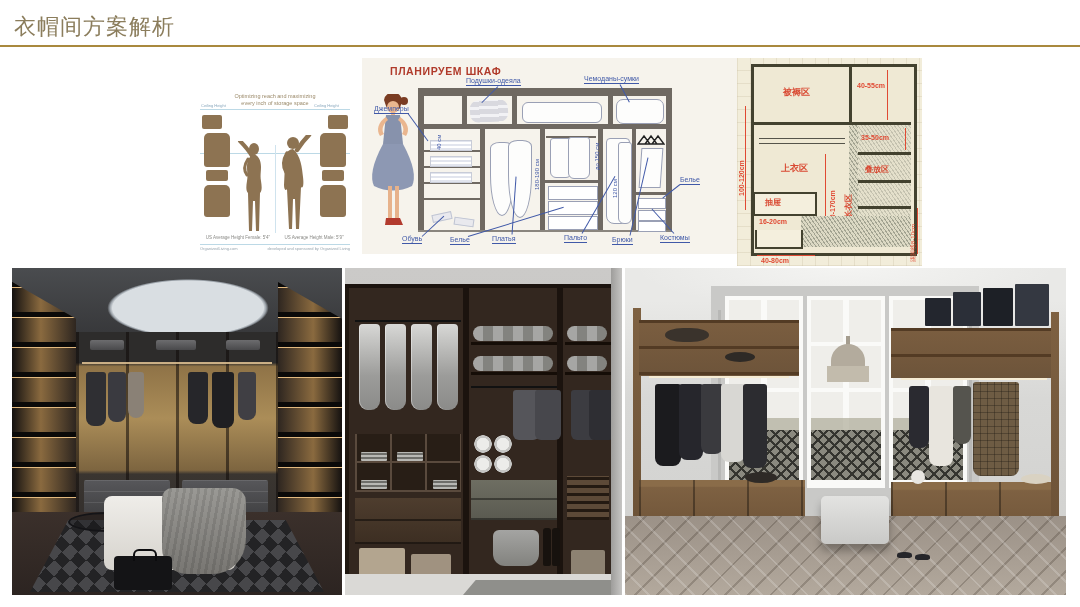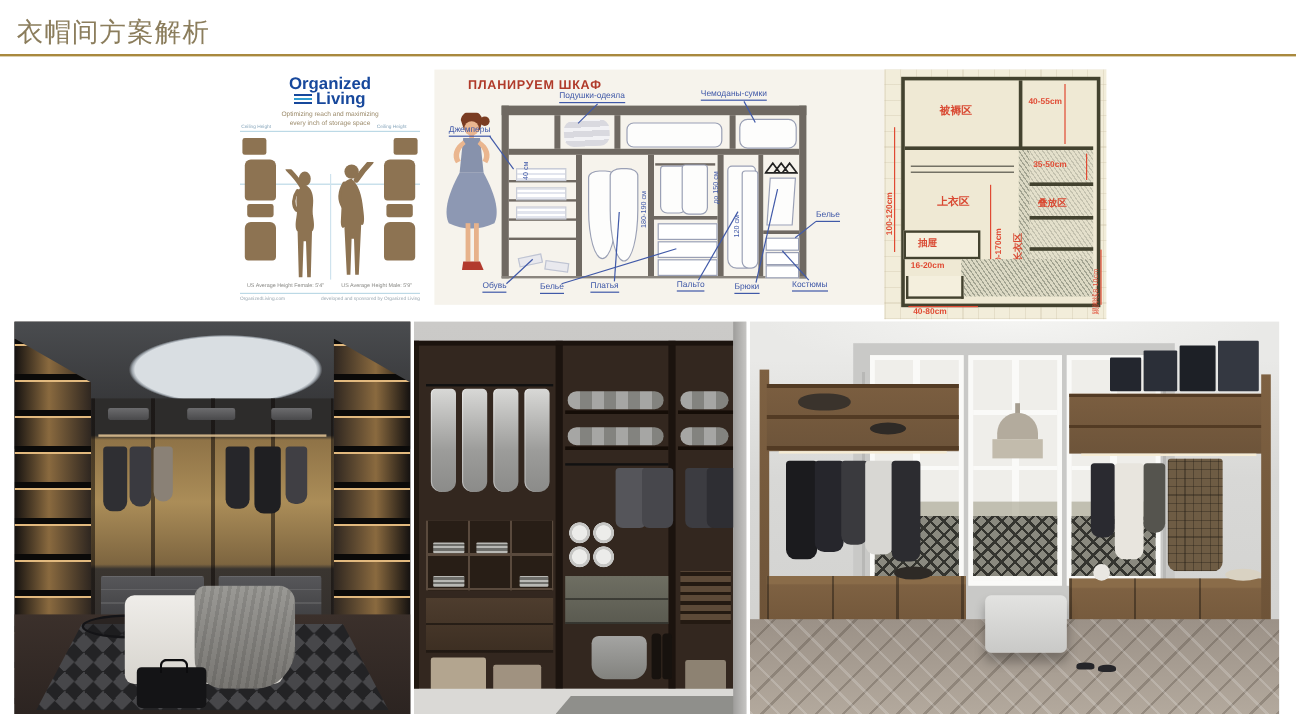--- a/index.html
+++ b/index.html
@@ -144,27 +144,20 @@
   .shoe{position:absolute;width:15px;height:6px;background:#26262a;border-radius:45% 45% 30% 30%;}
   .darkbox{position:absolute;border-radius:1px;}
 </style>
 </head>
 <body>
 
 <div class="a page-title">衣帽间方案解析</div>
 <div class="a title-rule"></div>
 
 <figure class="a ol" style="margin:0">
-  <div class="a ol-brand">
-    <div>Organized</div>
-    <div class="row2">
-      <span class="ol-bars"></span>
-      <span>Living</span>
-    </div>
-  </div>
   <div class="a ol-tag">
     <div>Optimizing reach and maximizing</div>
     <div>every inch of storage space</div>
   </div>
   <div class="a ol-line" style="top:52px"></div>
   <div class="a ol-ceil" style="left:5px;top:46px">Ceiling Height</div>
   <div class="a ol-ceil" style="left:118px;top:46px">Ceiling Height</div>
   <div class="a ol-line" style="top:96px"></div>
   <div class="a ol-box" style="left:6px;top:58px;width:20px;height:14px"></div>
   <div class="a ol-box" style="left:132px;top:58px;width:20px;height:14px"></div>

